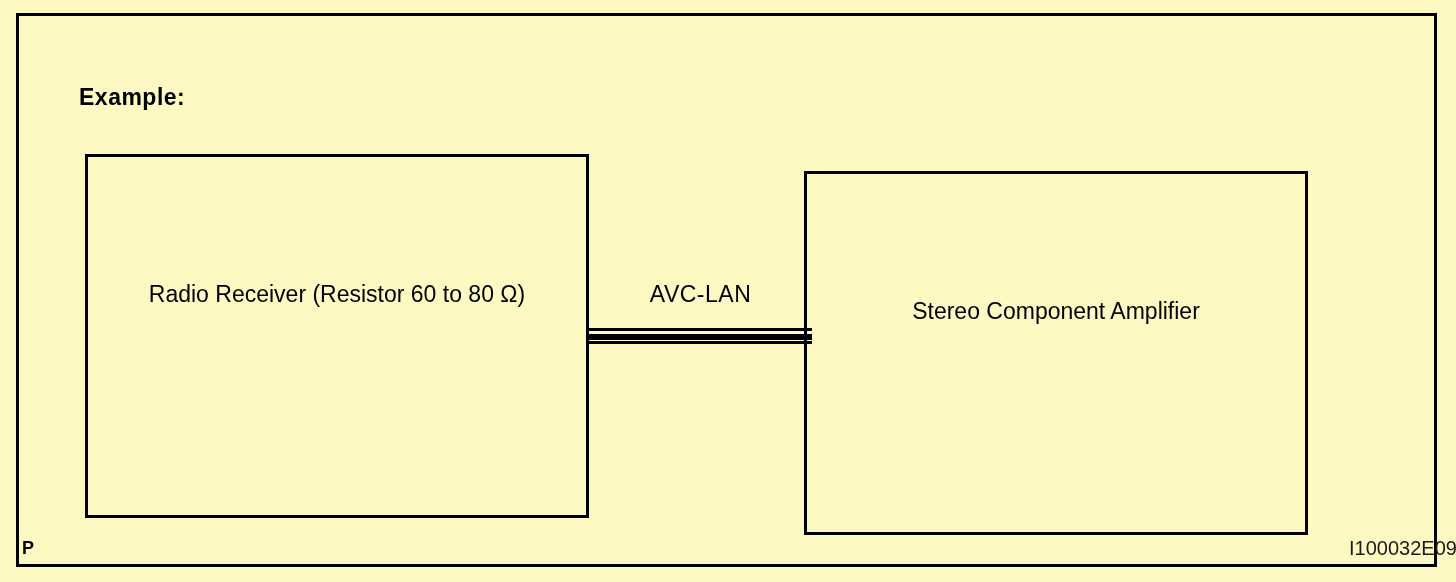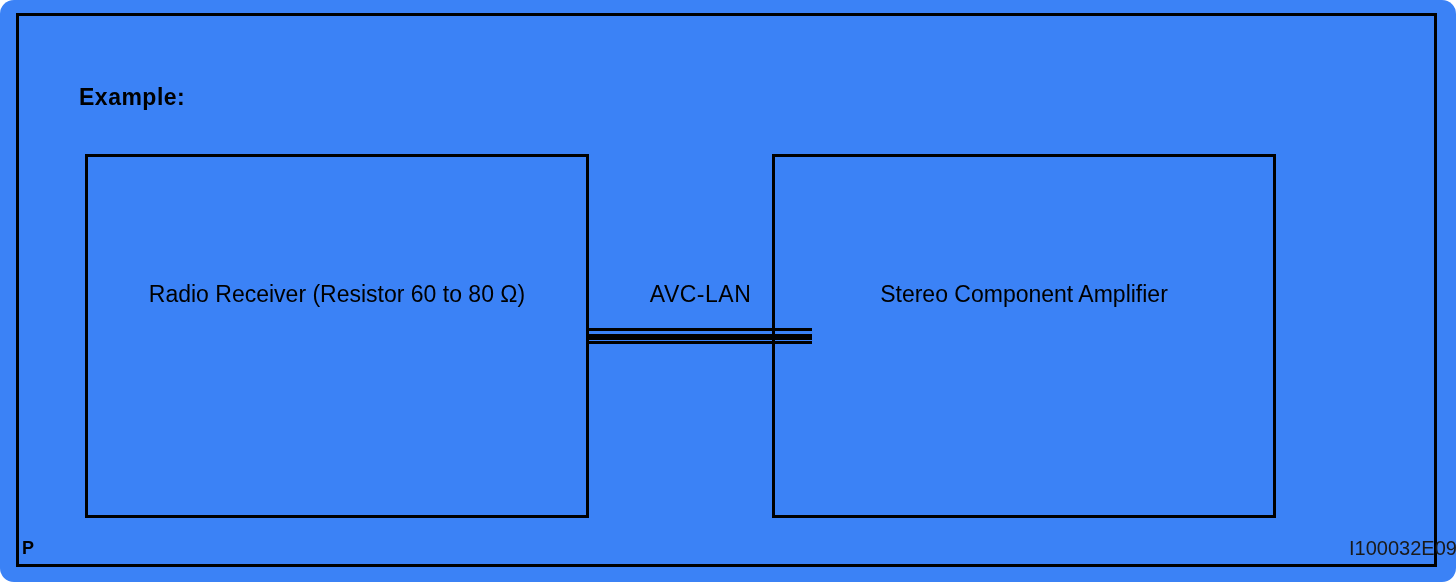--- a/index.html
+++ b/index.html
@@ -4,25 +4,24 @@
 <style>
   html, body {
     margin: 0;
     padding: 0;
     background: #ffffff;
   }
   .canvas {
     position: relative;
     width: 1456px;
     height: 582px;
-    background: #3b82f6;
+    background: #fef9c3;
     font-family: "Liberation Sans", sans-serif;
     color: #000000;
     overflow: hidden;
-    border-radius: 14px;
   }
   .frame {
     position: absolute;
     left: 16px;
     top: 13px;
     width: 1421px;
     height: 554px;
     border: 3px solid #000000;
     box-sizing: border-box;
   }
@@ -44,21 +43,21 @@
     display: flex;
     justify-content: center;
     align-items: flex-start;
   }
   .component-box .box-label {
     margin-top: 124px;
     font-size: 23px;
     white-space: nowrap;
   }
   .left-box  { left: 85px; }
-  .right-box { left: 772px; }
+  .right-box { left: 804px; margin-top: 17px; }
   .bus-label {
     position: absolute;
     left: 589px;
     top: 281px;
     width: 223px;
     text-align: center;
     font-size: 23px;
     letter-spacing: 0.5px;
   }
   .bus-line {

